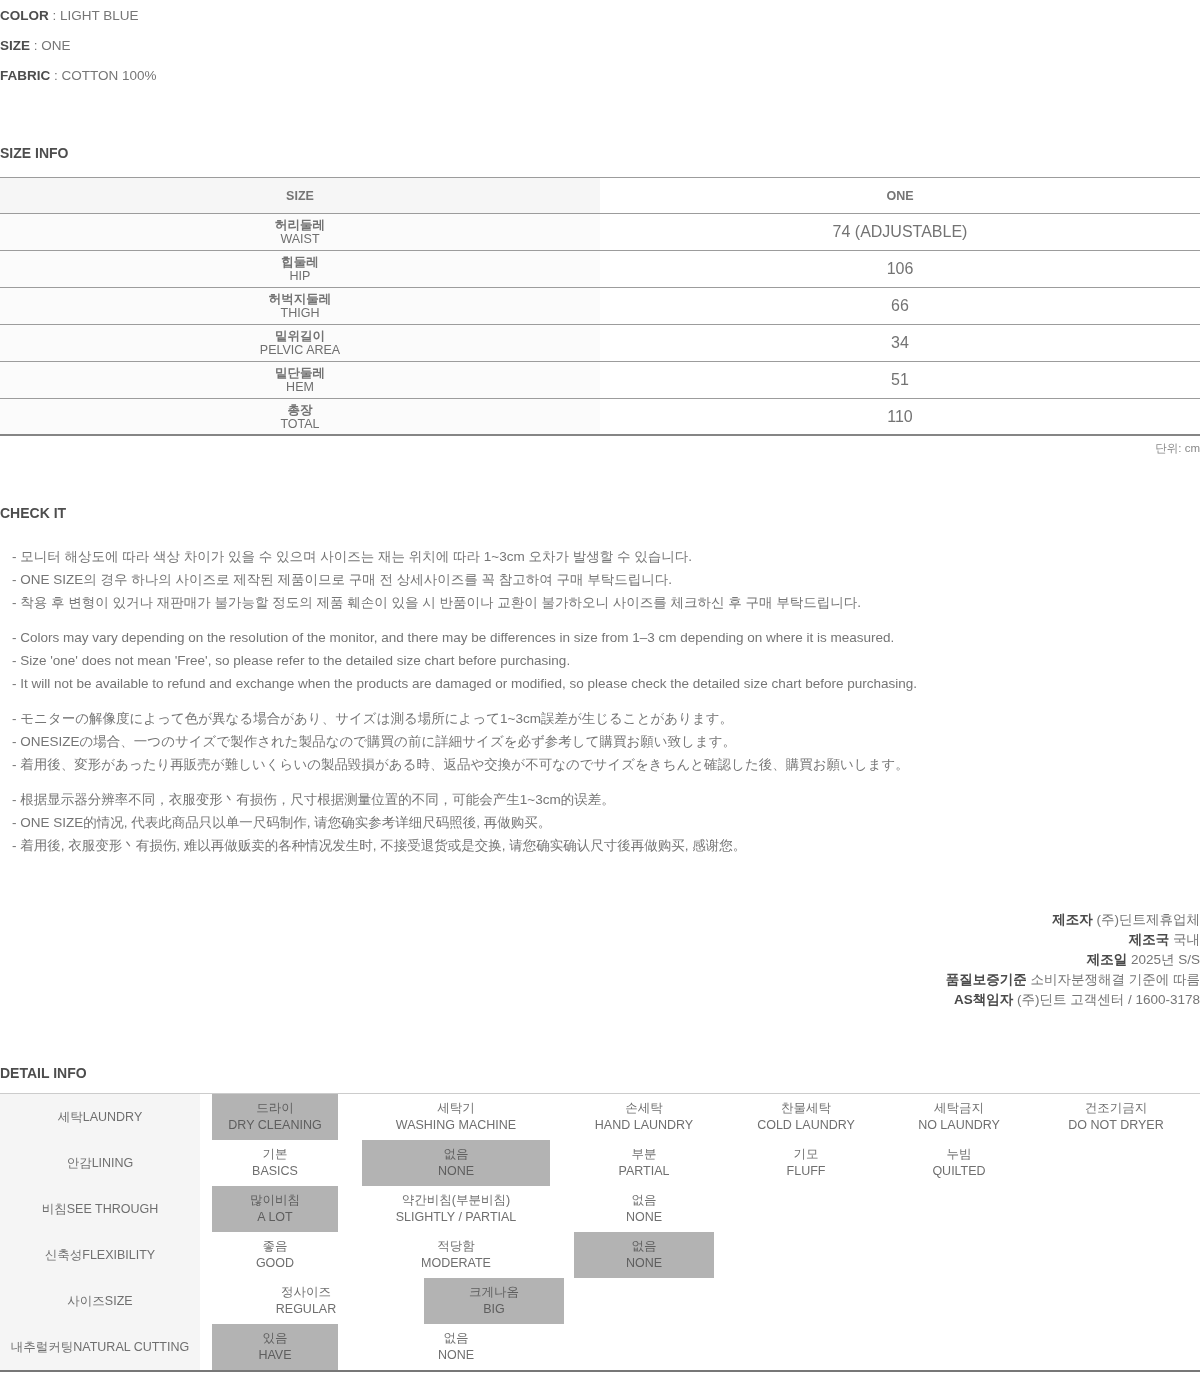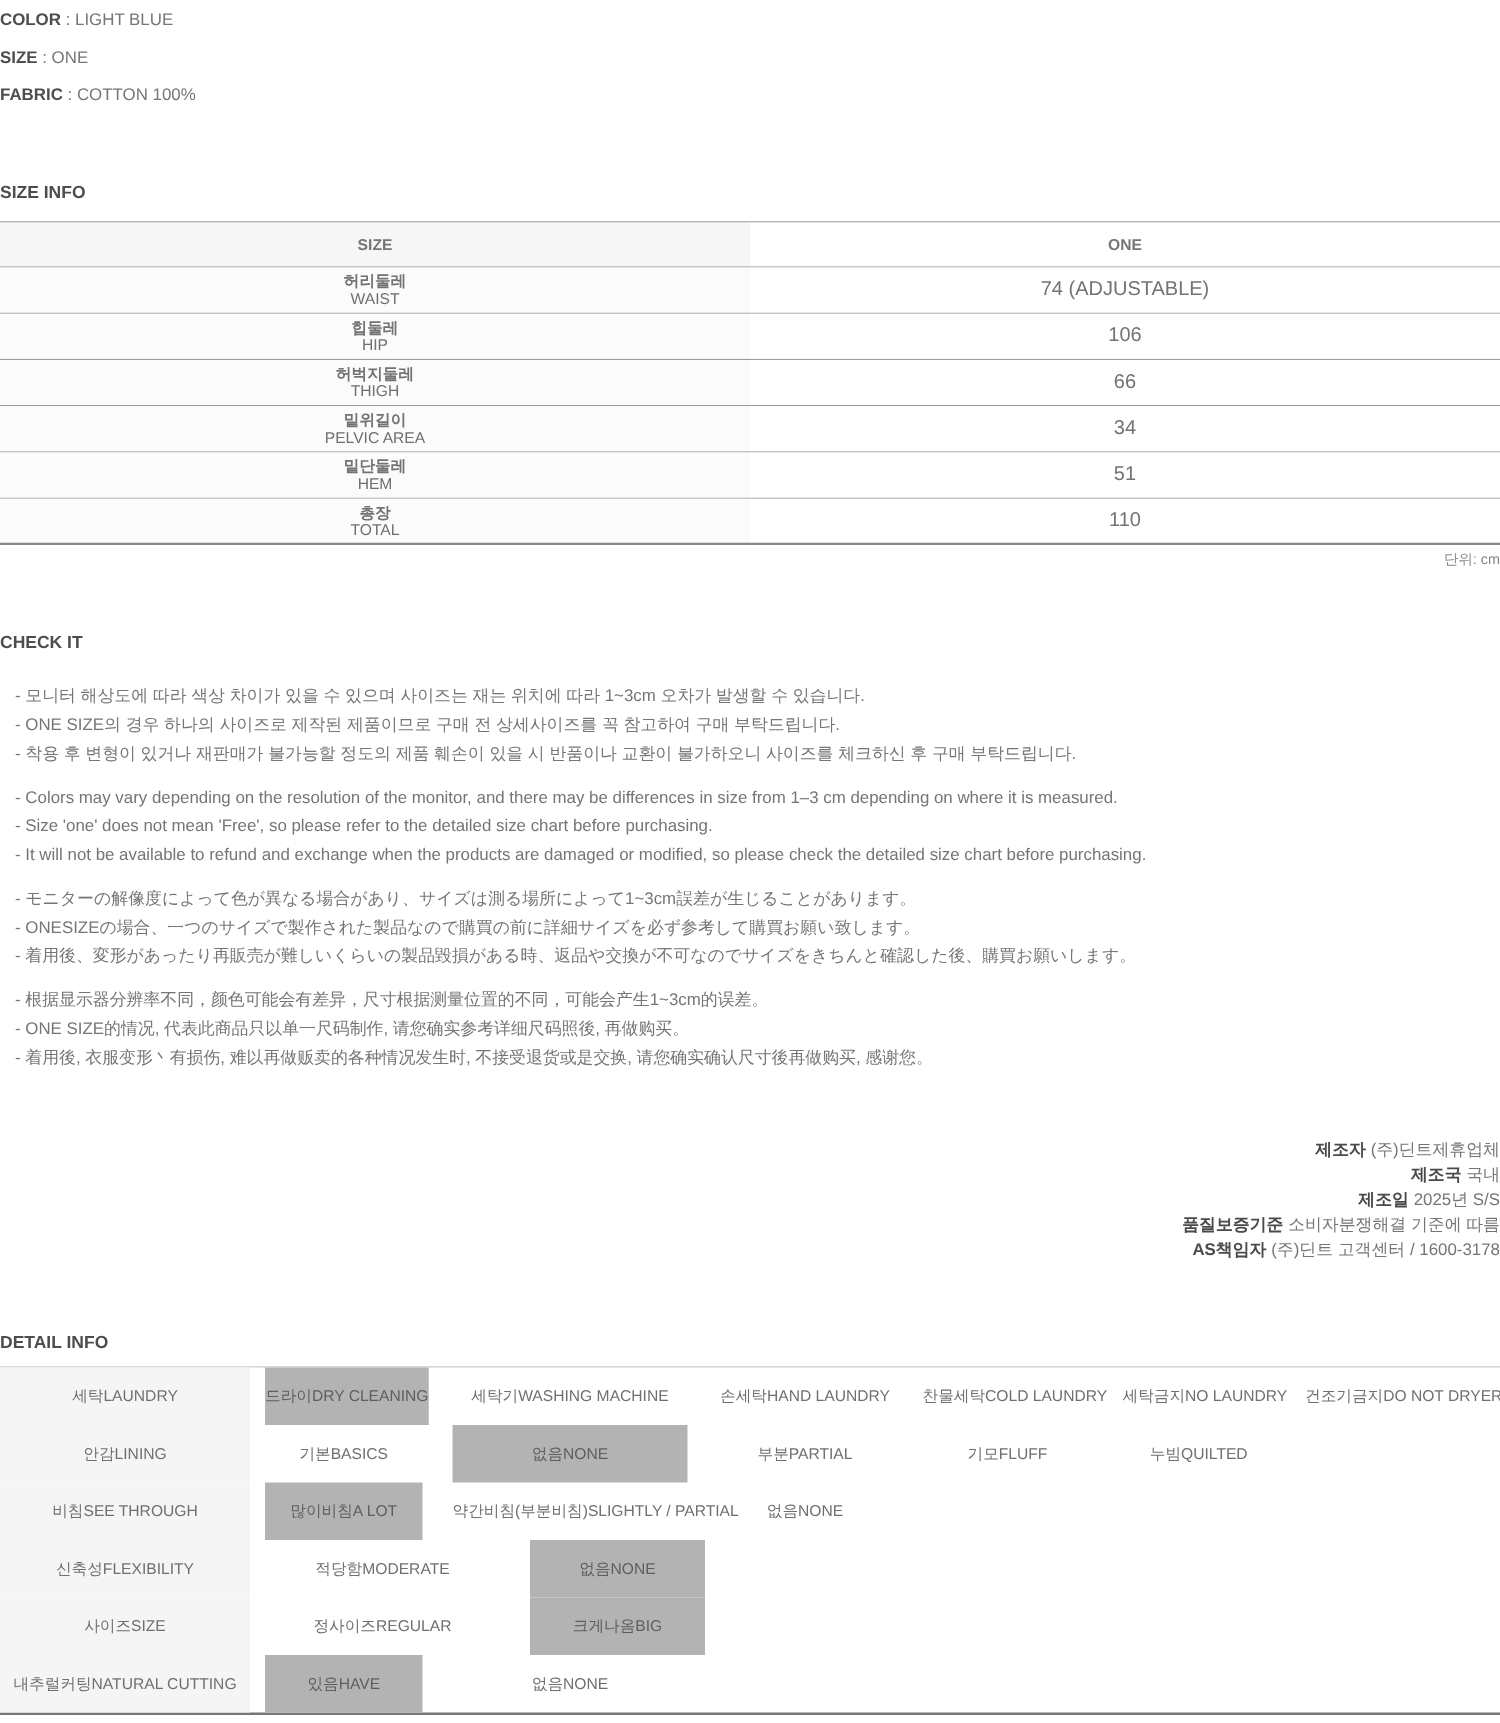--- a/index.html
+++ b/index.html
@@ -55,21 +55,21 @@
   .detail-table { margin-top:12px; border-top:1px solid #cccccc; border-bottom:2px solid #777; }
   .dt-row { display:flex; height:46px; }
   .dt-label {
     width:200px; background:#f5f5f5; display:flex; 
     justify-content:center; align-items:center; font-size:12.5px; line-height:17px; color:#6f6f6f;
   }
   .opt { display:flex; }
   .c1 { width:150px; } .c2 { width:212px; } .c3 { width:164px; }
   .c4 { width:160px; } .c5 { width:146px; } .c6 { width:168px; }
   .chip {
-    flex:1; margin:0 12px; display:flex; flex-direction:row;
+    flex:1; margin:0 12px; display:flex; flex-direction:column;
     justify-content:center; align-items:center; font-size:12.5px; line-height:17px; color:#6f6f6f;
     text-align:center; white-space:nowrap;
   }
   .chip.selected { background:#b3b3b3; color:#5e5e5e; }
 </style>
 </head>
 <body>
 
 <div class="page">
 
@@ -142,21 +142,21 @@
       <p>- Colors may vary depending on the resolution of the monitor, and there may be differences in size from 1–3 cm depending on where it is measured.</p>
       <p>- Size 'one' does not mean 'Free', so please refer to the detailed size chart before purchasing.</p>
       <p>- It will not be available to refund and exchange when the products are damaged or modified, so please check the detailed size chart before purchasing.</p>
     </div>
     <div class="note-group">
       <p>- モニターの解像度によって色が異なる場合があり、サイズは測る場所によって1~3cm誤差が生じることがあります。</p>
       <p>- ONESIZEの場合、一つのサイズで製作された製品なので購買の前に詳細サイズを必ず参考して購買お願い致します。</p>
       <p>- 着用後、変形があったり再販売が難しいくらいの製品毀損がある時、返品や交換が不可なのでサイズをきちんと確認した後、購買お願いします。</p>
     </div>
     <div class="note-group">
-      <p>- 根据显示器分辨率不同，颜色可能会有差异，尺寸根据测量位置的不同，可能会产生1~3cm的误差。</p>
+      <p>- 根据显示器分辨率不同，衣服变形丶有损伤，尺寸根据测量位置的不同，可能会产生1~3cm的误差。</p>
       <p>- ONE SIZE的情况, 代表此商品只以单一尺码制作, 请您确实参考详细尺码照後, 再做购买。</p>
       <p>- 着用後, 衣服变形丶有损伤, 难以再做贩卖的各种情况发生时, 不接受退货或是交换, 请您确实确认尺寸後再做购买, 感谢您。</p>
     </div>
   </div>
 
   <div class="maker">
     <p><b>제조자</b> <span>(주)딘트제휴업체</span></p>
     <p><b>제조국</b> <span>국내</span></p>
     <p><b>제조일</b> <span>2025년 S/S</span></p>
     <p><b>품질보증기준</b> <span>소비자분쟁해결 기준에 따름</span></p>
@@ -270,20 +270,26 @@
             <span>NONE</span>
           </div>
         </div>
     </div>
 
     <div class="dt-row">
       <div class="dt-label">
           <span>신축성</span>
           <span>FLEXIBILITY</span>
         </div>
+      <div class="opt c1">
+          <div class="chip">
+            <span>좋음</span>
+            <span>GOOD</span>
+          </div>
+        </div>
       <div class="opt c2">
           <div class="chip">
             <span>적당함</span>
             <span>MODERATE</span>
           </div>
         </div>
       <div class="opt c3">
           <div class="chip selected">
             <span>없음</span>
             <span>NONE</span>

